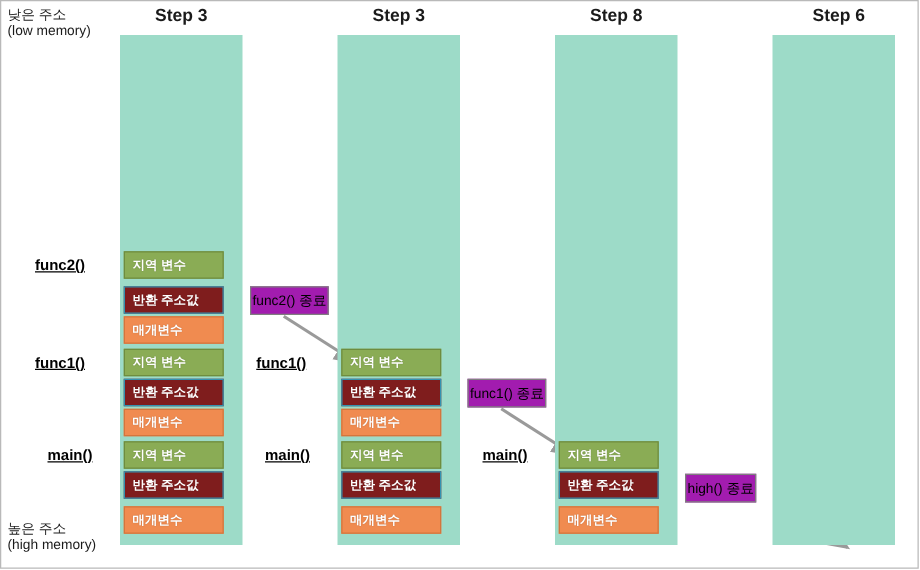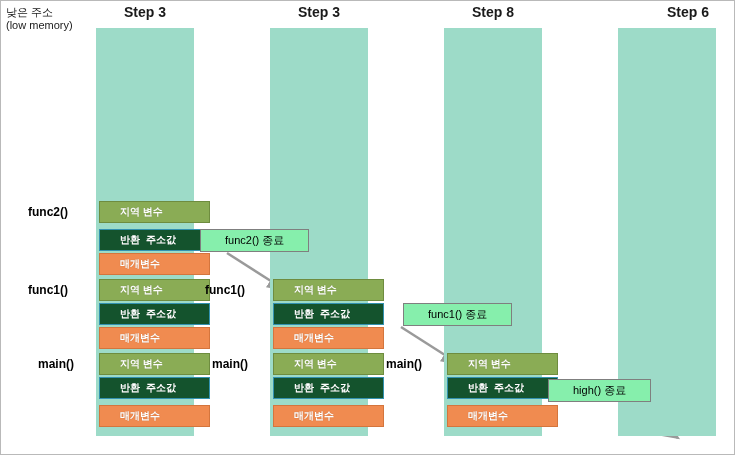--- a/index.html
+++ b/index.html
@@ -42,64 +42,69 @@
   }
 
   
   .frame-label{
     position:absolute;
     font-size:12px;
     font-weight:bold;
     color:#000000;
     text-align:right;
     white-space:nowrap;
+    text-decoration:underline;
   }
 
   
   .block{
     position:absolute;
-    width:111px;
+    width:80px;
     height:22px;
     box-sizing:border-box;
     border:1px solid #6f6f6f;
     font-size:10px;
     color:#ffffff;
     font-weight:bold;
     display:flex;
     align-items:center;
-    padding-left:20px;
+    padding-left:6px;
     text-shadow:0 0 1px rgba(0,0,0,.25);
   }
   .b-local{background:#8aac55;border-color:#6e8c3f;}
-  .b-ret{background:#14532d;border-color:#3392b0;font-family:Liberation Mono, monospace;}
+  .b-ret{background:#7f1d1d;border-color:#3392b0;}
   .b-arg{background:#f08b50;border-color:#d4753d;}
 
   
   .callout{
     position:absolute;
-    background:#86efac;
+    background:#a21caf;
     border:1px solid #7f7f7f;
     font-size:11px;
     color:#000000;
-    padding:3px 24px;
+    padding:3px 1px;
     white-space:nowrap;
     box-sizing:border-box;
   }
 
   svg.arrows{position:absolute;left:0;top:0;width:736px;height:456px;pointer-events:none;}
 </style>
 </head>
 <body>
 
 <div id="canvas">
   <div class="border"></div>
 
   <div class="side-label" style="left:6px;top:6px;">
     <span>낮은 주소</span><br>
     <span>(low memory)</span>
+  </div>
+  <div class="side-label" style="left:6px;top:417px;">
+    <span>높은 주소</span><br>
+    <span>(high memory)</span>
   </div>
 
   <svg class="arrows">
     <defs>
       <marker id="ah" markerWidth="9" markerHeight="9" refX="7" refY="3.2" orient="auto">
         <path d="M0,0 L8,3.2 L0,6.4 z" fill="#9a9a9a"></path>
       </marker>
     </defs>
     <line x1="227" y1="253" x2="285" y2="290" stroke="#9a9a9a" stroke-width="2.5" marker-end="url(#ah)"></line>
     <line x1="401" y1="327" x2="459" y2="364" stroke="#9a9a9a" stroke-width="2.5" marker-end="url(#ah)"></line>
@@ -130,21 +135,21 @@
       <div class="frame-label" style="left: 212px; top: 357px;">main()</div>
       <div class="block b-local" style="left: 273px; top: 353px;">지역 변수</div>
       <div class="block b-ret" style="left: 273px; top: 377px;">반환 주소값</div>
       <div class="block b-arg" style="left: 273px; top: 405px;">매개변수</div>
       <div class="col-title" style="left: 444px;">Step 8</div>
       <div class="column" style="left: 444px;"></div>
       <div class="frame-label" style="left: 386px; top: 357px;">main()</div>
       <div class="block b-local" style="left: 447px; top: 353px;">지역 변수</div>
       <div class="block b-ret" style="left: 447px; top: 377px;">반환 주소값</div>
       <div class="block b-arg" style="left: 447px; top: 405px;">매개변수</div>
-      <div class="col-title" style="left: 639px;">Step 6</div>
+      <div class="col-title" style="left: 622px;">Step 6</div>
       <div class="column" style="left: 618px;"></div>
     </div>
   <div id="callouts-host">
       <div class="callout" style="left: 200px; top: 229px;">func2() 종료</div>
-      <div class="callout" style="left: 374px; top: 303px; margin-left: 29px;">func1() 종료</div>
+      <div class="callout" style="left: 374px; top: 303px;">func1() 종료</div>
       <div class="callout" style="left: 548px; top: 379px;">high() 종료</div>
     </div>
 </div>
 
 </body></html>

